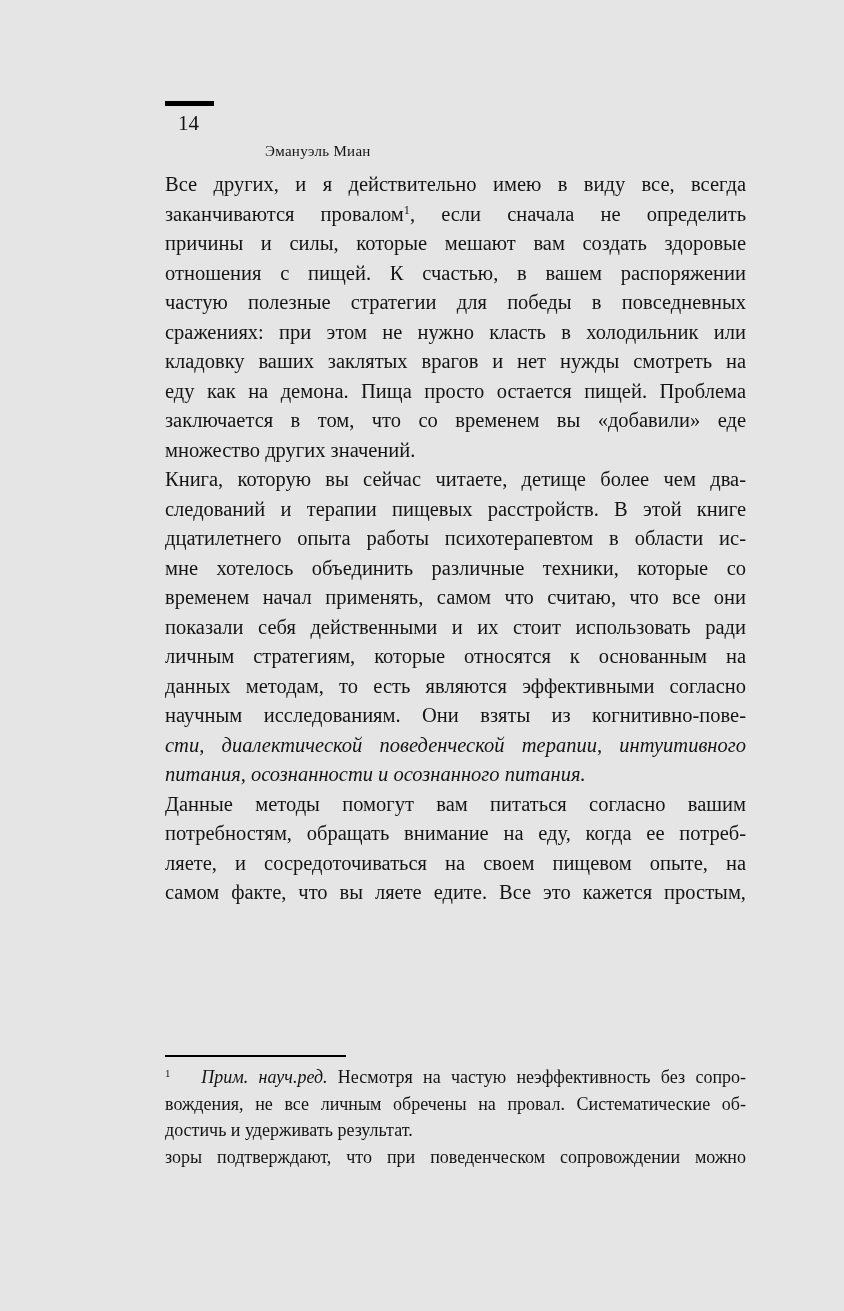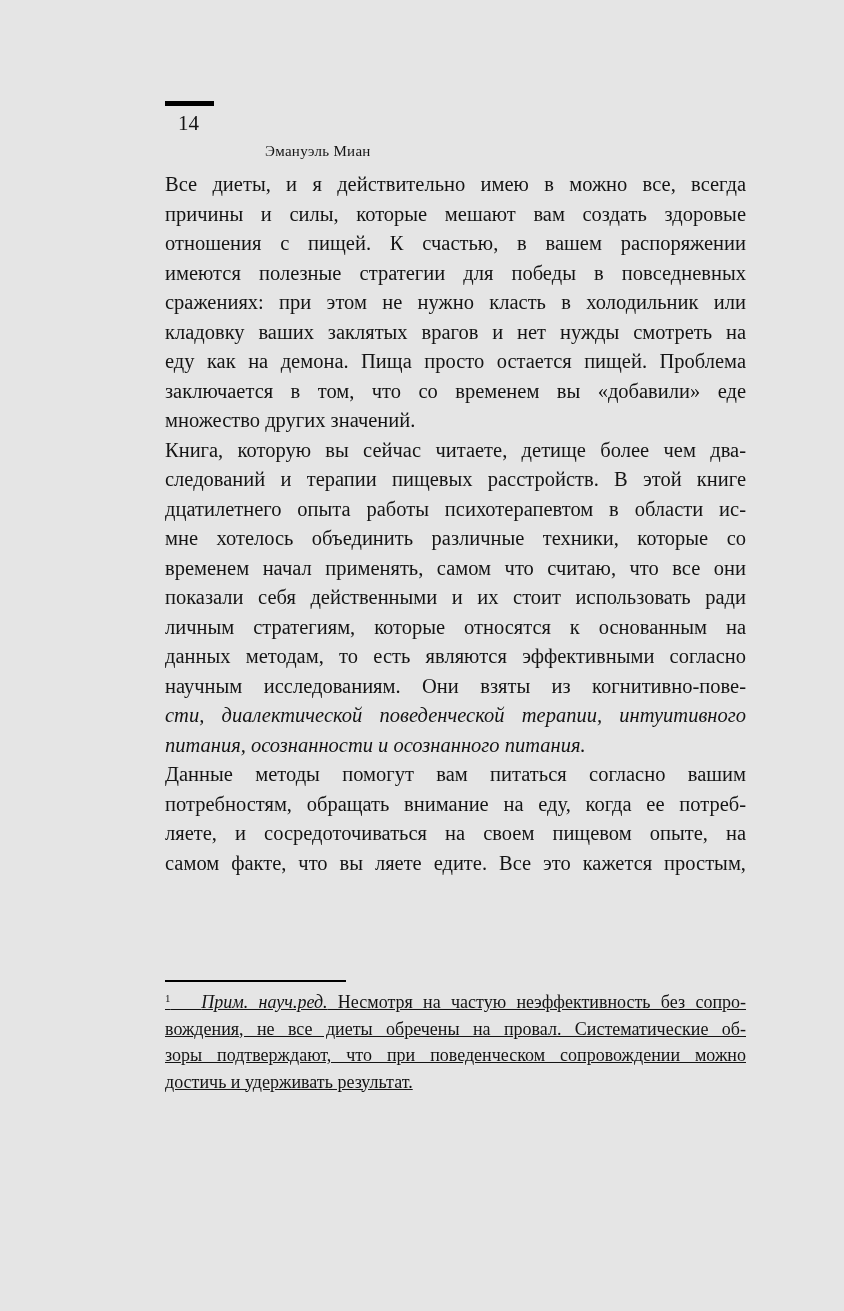--- a/index.html
+++ b/index.html
@@ -27,41 +27,42 @@
   .body-text {
     position: absolute; left: 165px; top: 170px; width: 581px;
     font-size: 20.5px; line-height: 29.5px;
   }
   .paragraph + .paragraph { }
   .line { text-align: justify; text-align-last: justify; }
   .line-last { text-align-last: left; }
   .it { font-style: italic; }
   sup { font-size: 60%; line-height: 0; vertical-align: baseline; position: relative; top: -0.55em; }
   
-  .footnote { position: absolute; left: 165px; top: 980px; width: 581px; text-decoration: underline; }
+  .footnote { position: absolute; left: 165px; top: 1055px; width: 581px; }
   .footnote-rule { width: 181px; height: 2px; background: #000; margin-bottom: 7px; }
   .footnote-lines { font-size: 18px; line-height: 26.5px; }
 </style>
 </head>
 <body>
 
 <div class="page">
 
   <header class="page-header">
     <div class="head-rule"></div>
     <div class="page-number">14</div>
     <div class="running-head">Эмануэль Миан</div>
   </header>
 
   <main class="body-text" id="paragraphs">
       <div class="paragraph">
-        <div class="line"><span>Все диеты, и я действительно имею в можно все, всегда</span></div>
+        <div class="line"><span>Все других, и я действительно имею в виду все, всегда</span></div>
+        <div class="line"><span>заканчиваются провалом</span><sup>1</sup><span>, если сначала не определить</span></div>
         <div class="line"><span>причины и силы, которые мешают вам создать здоровые</span></div>
         <div class="line"><span>отношения с пищей. К счастью, в вашем распоряжении</span></div>
-        <div class="line"><span>имеются полезные стратегии для победы в повседневных</span></div>
+        <div class="line"><span>частую полезные стратегии для победы в повседневных</span></div>
         <div class="line"><span>сражениях: при этом не нужно класть в холодильник или</span></div>
         <div class="line"><span>кладовку ваших заклятых врагов и нет нужды смотреть на</span></div>
         <div class="line"><span>еду как на демона. Пища просто остается пищей. Проблема</span></div>
         <div class="line"><span>заключается в том, что со временем вы «добавили» еде</span></div>
         <div class="line line-last"><span>множество других значений.</span></div>
       </div>
       <div class="paragraph">
         <div class="line"><span>Книга, которую вы сейчас читаете, детище более чем два-</span></div>
         <div class="line"><span>следований и терапии пищевых расстройств. В этой книге</span></div>
         <div class="line"><span>дцатилетнего опыта работы психотерапевтом в области ис-</span></div>
@@ -79,19 +80,19 @@
         <div class="line"><span>потребностям, обращать внимание на еду, когда ее потреб-</span></div>
         <div class="line"><span>ляете, и сосредоточиваться на своем пищевом опыте, на</span></div>
         <div class="line"><span>самом факте, что вы ляете едите. Все это кажется простым,</span></div>
       </div>
     </main>
 
   <footer class="footnote">
     <div class="footnote-rule"></div>
     <div class="footnote-lines" id="footnote-lines">
         <div class="line"><sup>1</sup><span>&nbsp;&nbsp;&nbsp;</span><span class="it">Прим. науч.ред.</span><span> Несмотря на частую неэффективность без сопро-</span></div>
-        <div class="line"><span>вождения, не все диеты обречены на провал. Систематические об-</span></div>
+        <div class="line"><span>вождения, не все личным обречены на провал. Систематические об-</span></div>
+        <div class="line line-last"><span>достичь и удерживать результат.</span></div>
         <div class="line"><span>зоры подтверждают, что при поведенческом сопровождении можно</span></div>
-        <div class="line line-last"><span>достичь и удерживать результат.</span></div>
       </div>
   </footer>
 
 </div>
 
 </body></html>

